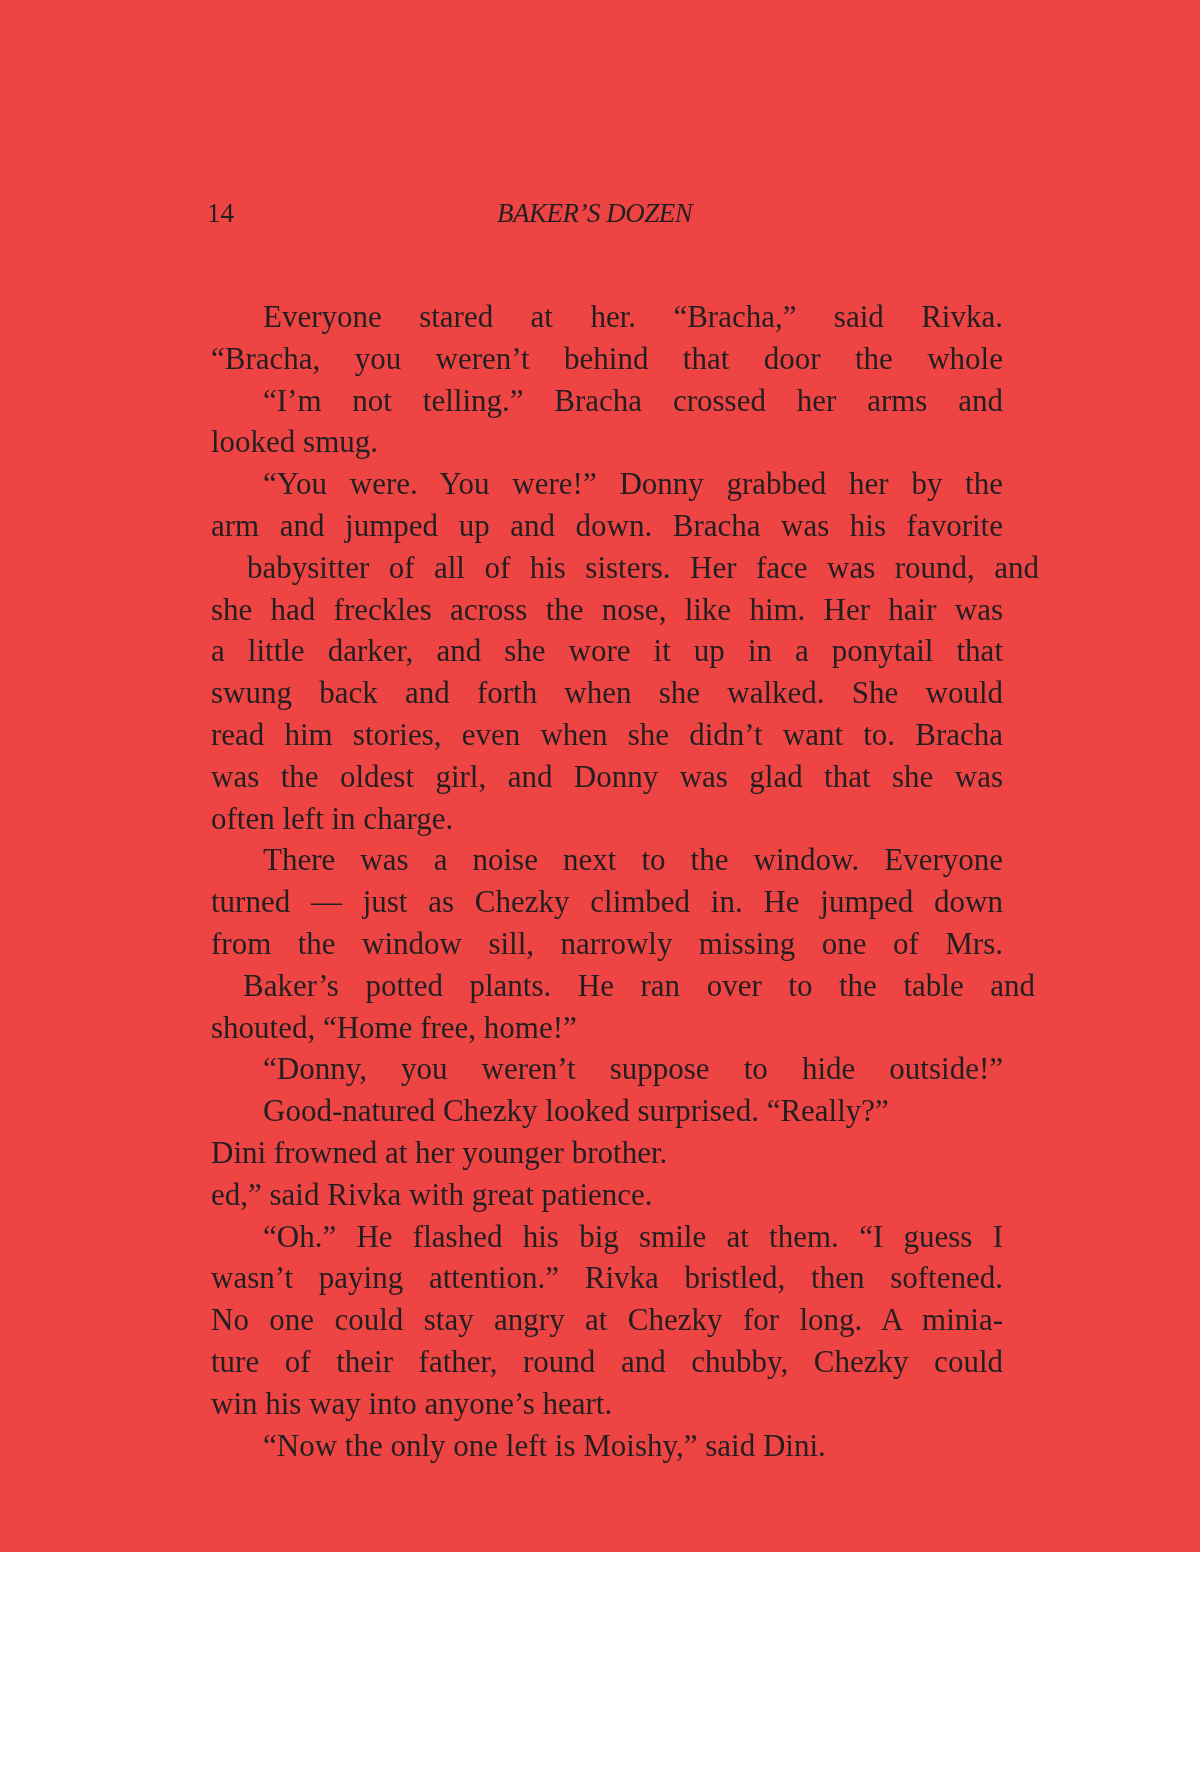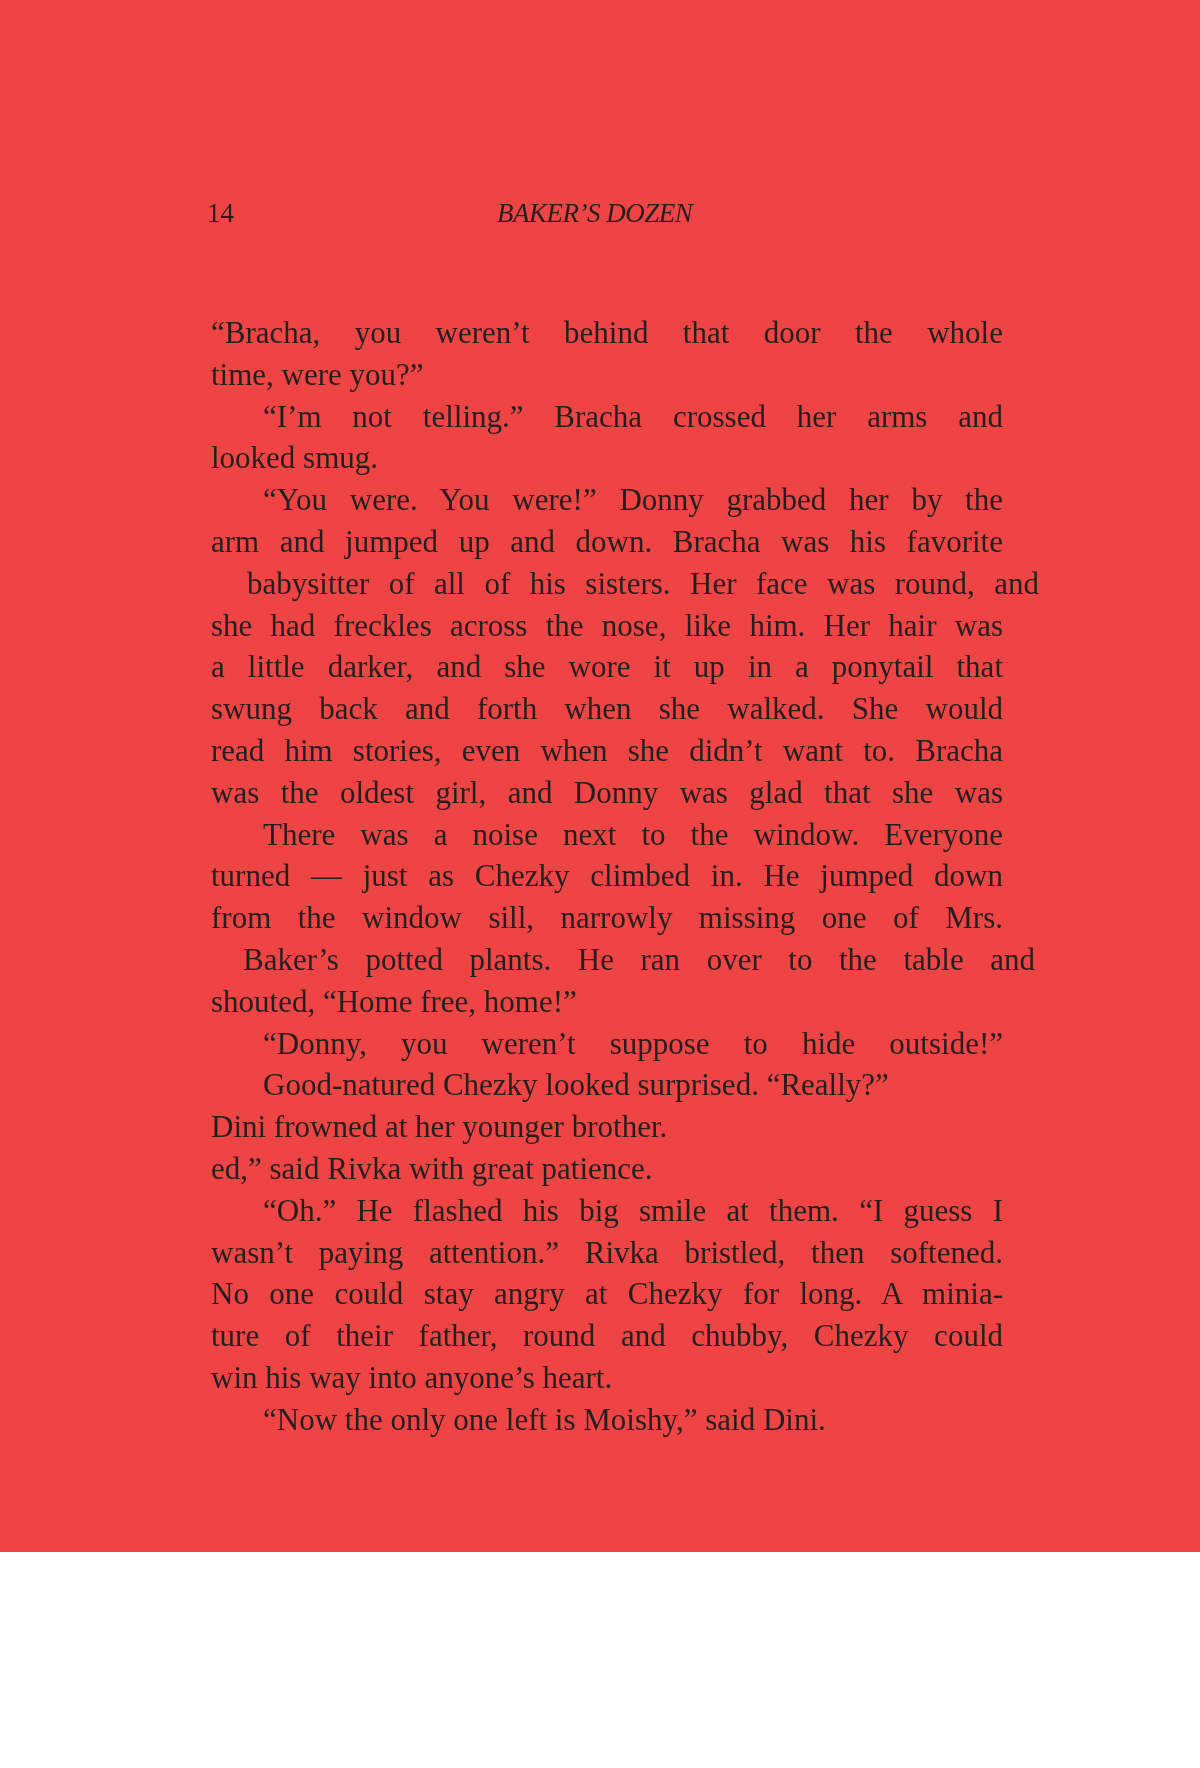--- a/index.html
+++ b/index.html
@@ -17,32 +17,33 @@
 <body>
 
 <div class="page">
   <div class="running-head">
     <span class="folio">14</span>
     <span class="title">BAKER’S DOZEN</span>
   </div>
 
   <div class="body-text" id="body-text">
 
-      <div class="line" style="white-space: nowrap; margin-top: 16px;">“Bracha, you weren’t behind that door the whole</div>
-      <div class="line last" style="white-space: nowrap;">time, were you?”</div>
+  <div class="line indent" style="white-space: nowrap;">Everyone stared at her. “Bracha,” said Rivka.</div>
+      <div class="line" style="white-space: nowrap;">“Bracha, you weren’t behind that door the whole</div>
       <div class="line indent" style="white-space: nowrap;">“I’m not telling.” Bracha crossed her arms and</div>
       <div class="line last" style="white-space: nowrap;">looked smug.</div>
       <div class="line indent" style="white-space: nowrap;">“You were. You were!” Donny grabbed her by the</div>
       <div class="line" style="white-space: nowrap;">arm and jumped up and down. Bracha was his favorite</div>
       <div class="line" style="white-space: nowrap; margin-left: 36px;">babysitter of all of his sisters. Her face was round, and</div>
       <div class="line" style="white-space: nowrap;">she had freckles across the nose, like him. Her hair was</div>
       <div class="line" style="white-space: nowrap;">a little darker, and she wore it up in a ponytail that</div>
       <div class="line" style="white-space: nowrap;">swung back and forth when she walked. She would</div>
       <div class="line" style="white-space: nowrap;">read him stories, even when she didn’t want to. Bracha</div>
       <div class="line" style="white-space: nowrap;">was the oldest girl, and Donny was glad that she was</div>
+      <div class="line last" style="white-space: nowrap;">often left in charge.</div>
       <div class="line indent" style="white-space: nowrap;">There was a noise next to the window. Everyone</div>
       <div class="line" style="white-space: nowrap;">turned — just as Chezky climbed in. He jumped down</div>
       <div class="line" style="white-space: nowrap;">from the window sill, narrowly missing one of Mrs.</div>
       <div class="line" style="white-space: nowrap; margin-left: 32px;">Baker’s potted plants. He ran over to the table and</div>
       <div class="line last" style="white-space: nowrap;">shouted, “Home free, home!”</div>
       <div class="line indent" style="white-space: nowrap;">“Donny, you weren’t suppose to hide outside!”</div>
       <div class="line indent last" style="white-space: nowrap;">Good-natured Chezky looked surprised. “Really?”</div>
       <div class="line last" style="white-space: nowrap;">Dini frowned at her younger brother.</div>
       <div class="line last" style="white-space: nowrap;">ed,” said Rivka with great patience.</div>
       <div class="line indent" style="white-space: nowrap;">“Oh.” He flashed his big smile at them. “I guess I</div>

